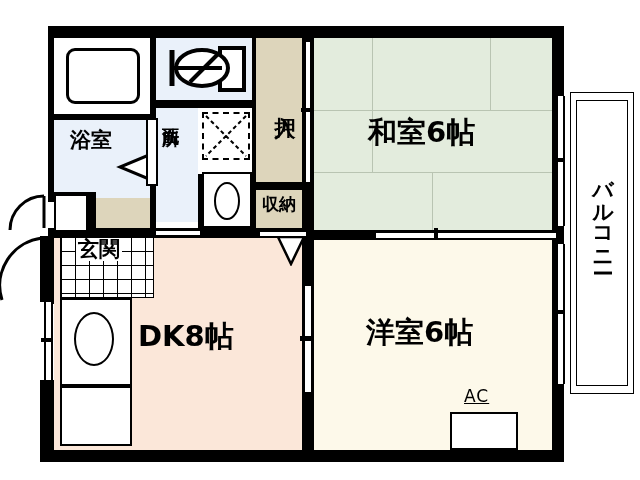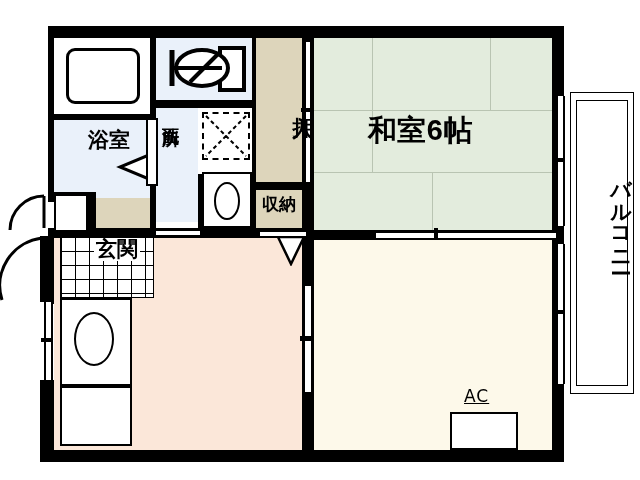--- a/index.html
+++ b/index.html
@@ -19,21 +19,21 @@
   
   .wall{position:absolute;background:#000000;}
   .box-thin{position:absolute;box-sizing:border-box;border:1px solid #000;background:#fff;}
 
   
   .seam{position:absolute;background:#b9c4b2;}
 
   
   .lbl{position:absolute;color:#000;white-space:nowrap;line-height:1;}
   .lbl-room{font-size:29px;font-weight:700;letter-spacing:0px;}
-  .lbl-mid{font-size:21px;font-weight:700;margin-left:18px;}
+  .lbl-mid{font-size:21px;font-weight:700;}
   .lbl-sm{font-size:17px;font-weight:700;text-align:center;}
   .lbl-ac{font-size:17px;font-weight:400;letter-spacing:1px;text-decoration:underline;}
   .vert{writing-mode:vertical-rl;text-orientation:upright;}
 
   
   .tiles{position:absolute;background:
      repeating-linear-gradient(to right,#000 0 1px,transparent 1px 14px),
      repeating-linear-gradient(to bottom,#000 0 1px,transparent 1px 14px),#fff;
      box-sizing:border-box;border:1px solid #000;}
 
@@ -184,18 +184,20 @@
       <path d="M40 2 L40 34" stroke="#000" stroke-width="3" fill="none"></path>
       <path d="M40 2 A 34 34 0 0 0 6 36" stroke="#000" stroke-width="3" fill="none"></path>
     </svg>
   </div>
   <div class="box-thin" style="left:54px;top:194px;width:34px;height:38px;background:#fff;border:2px solid #000;"></div>
 
   <div class="box-thin" style="left:60px;top:298px;width:72px;height:88px;background:#fff;border:2px solid #000;"></div>
   <div class="oval" style="left:74px;top:312px;width:40px;height:54px;"></div>
   <div class="box-thin" style="left:60px;top:386px;width:72px;height:60px;background:#fff;border:2px solid #000;"></div>
 
-  <div class="lbl lbl-room" style="left:368px;top:118px;font-family:Liberation Mono, monospace;">和室6帖</div>
+  <div class="lbl lbl-room" style="left:138px;top:322px;">DK8帖</div>
+  <div class="lbl lbl-room" style="left:368px;top:118px;">和室6帖</div>
+  <div class="lbl lbl-room" style="left:366px;top:318px;">洋室6帖</div>
 
   <div class="lbl lbl-ac" style="left:464px;top:388px;">AC</div>
   <div class="box-thin" style="left:450px;top:412px;width:68px;height:38px;background:#fff;border:2px solid #000;"></div>
 
 </div>
 
 </body></html>

